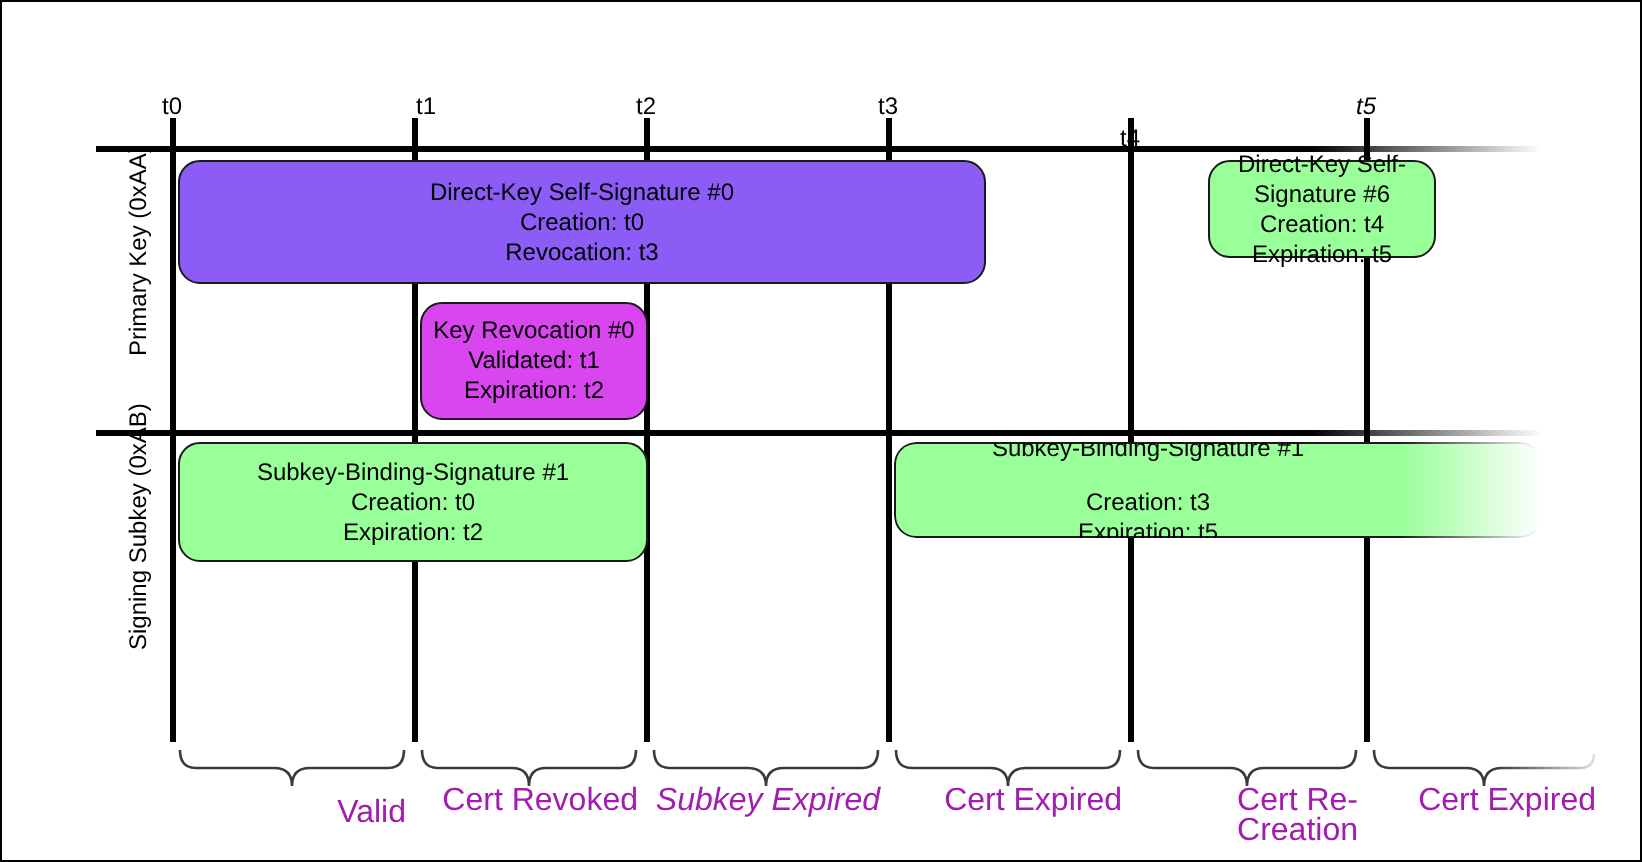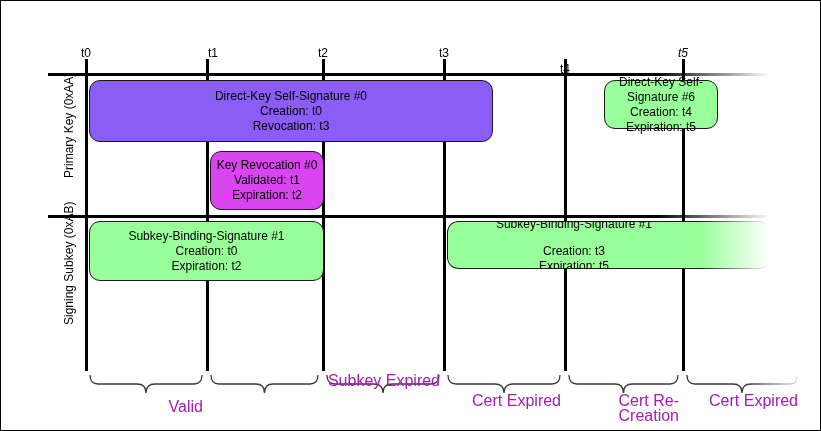--- a/index.html
+++ b/index.html
@@ -142,21 +142,25 @@
   <div class="brace fade-brace" style="left:685px;top:373px;width:112px;">
     <svg width="112" height="20" viewBox="0 0 112 20" fill="none" stroke="#3a3a3a" stroke-width="1.3">
       <path d="M1 1 Q1 10 9 10 L47 10 Q56 10 56 19 Q56 10 65 10 L104 10 Q111 10 111 3"></path>
     </svg>
   </div>
 
   <div class="brace-label" style="left:88px;top:398px;width:114px;">
     <span class="ln">Valid</span>
     <span class="ln"></span>
   </div>
-  <div class="brace-label" style="left:325px;top:372px;width:114px;">
+  <div class="brace-label" style="left:209px;top:392px;width:109px;">
+    <span class="ln">Cert</span>
+    <span class="ln">Revoked</span>
+  </div>
+  <div class="brace-label" style="left:325px;top:392px;width:114px;font-style:italic;">
     <span class="ln">Subkey</span>
     <span class="ln">Expired</span>
   </div>
   <div class="brace-label" style="left:446px;top:392px;width:114px;">
     <span class="ln">Cert</span>
     <span class="ln">Expired</span>
   </div>
   <div class="brace-label" style="left:567px;top:392px;width:111px;">
     <span class="ln">Cert Re-</span>
     <span class="ln">Creation</span>

